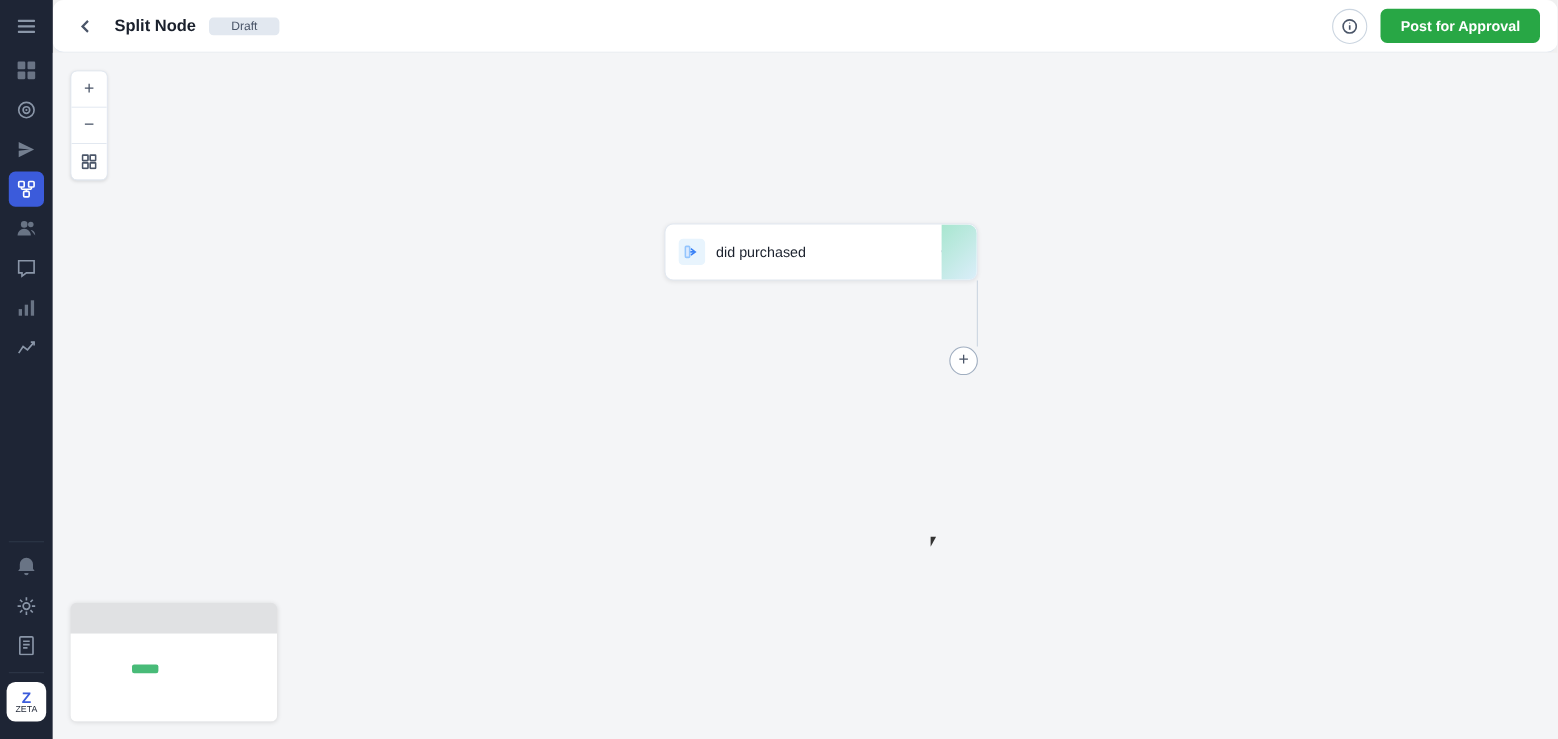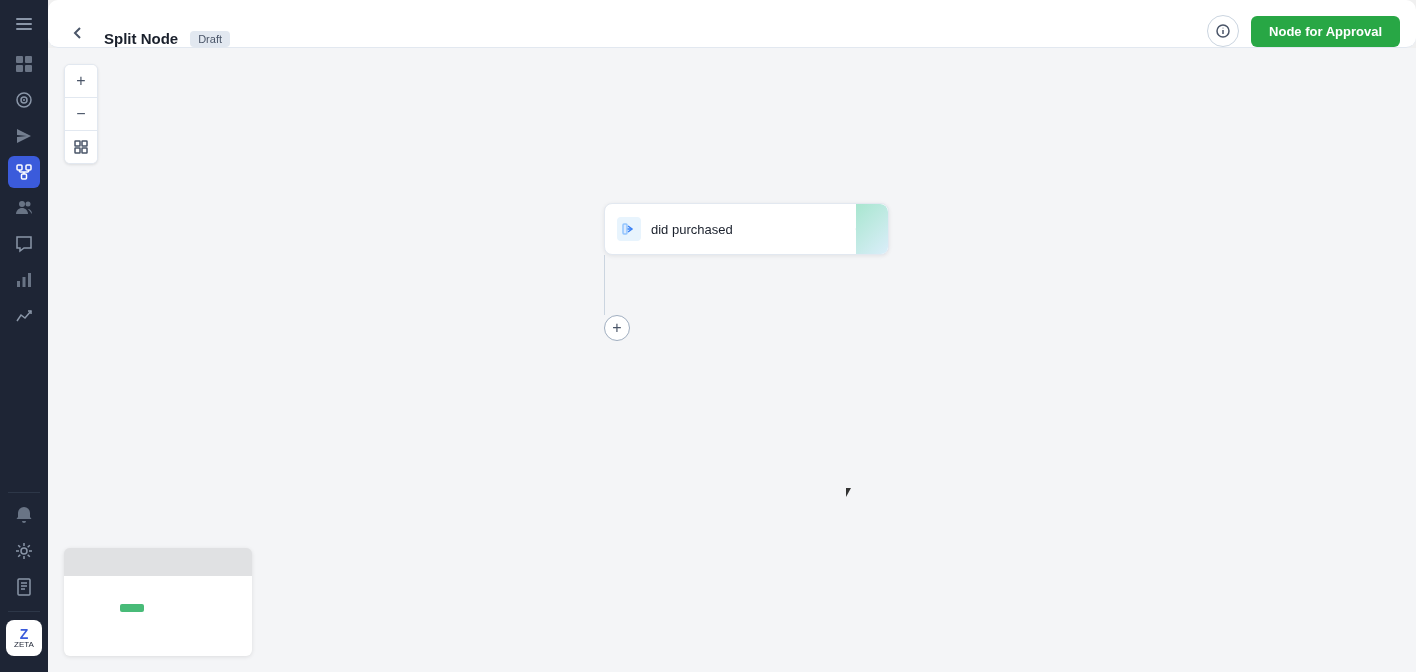--- a/index.html
+++ b/index.html
@@ -111,21 +111,21 @@
       flex-direction: column;
       height: 672px;
     }
 
     
     .header {
       height: 48px;
       background: #fff;
       border-bottom: 1px solid #e2e8f0;
       display: flex;
-      align-items: flex-end;
+      align-items: center;
       padding: 0 16px;
       gap: 12px;
       flex-shrink: 0;
       border-radius: 10px;
     }
 
     .header-back {
       width: 28px;
       height: 28px;
       display: flex;
@@ -140,21 +140,21 @@
       font-size: 15px;
       font-weight: 600;
       color: #1a202c;
     }
 
     .draft-badge {
       background: #e2e8f0;
       color: #4a5568;
       font-size: 11px;
       font-weight: 500;
-      padding: 2px 8px;
+      padding: 2px 20px;
       border-radius: 4px;
     }
 
     .header-spacer { flex: 1; }
 
     .info-icon-btn {
       width: 32px;
       height: 32px;
       display: flex;
       align-items: center;
@@ -229,21 +229,21 @@
       font-size: 10px;
     }
 
     
     .node-wrapper {
       position: absolute;
       top: 155px;
       left: 556px;
       display: flex;
       flex-direction: column;
-      align-items: flex-start;
+      align-items: flex-end;
     }
 
     .node-card {
       background: #fff;
       border: 1px solid #e2e8f0;
       border-radius: 8px;
       width: 285px;
       height: 52px;
       display: flex;
       align-items: center;
@@ -493,21 +493,21 @@
     <span class="header-title">Split Node</span>
     <span class="draft-badge">Draft</span>
     <div class="header-spacer"></div>
     <div class="info-icon-btn">
       <svg width="14" height="14" viewBox="0 0 14 14" fill="none" stroke="#4a5568" stroke-width="1.5">
         <circle cx="7" cy="7" r="6"></circle>
         <line x1="7" y1="6" x2="7" y2="10"></line>
         <circle cx="7" cy="4" r="0.5" fill="#4a5568" stroke="none"></circle>
       </svg>
     </div>
-    <button class="post-approval-btn">Node for Approval</button>
+    <button class="post-approval-btn">Post for Approval</button>
   </div>
 
   <div class="canvas">
 
     <div class="zoom-controls">
       <button class="zoom-btn">+</button>
       <div class="zoom-divider"></div>
       <button class="zoom-btn">−</button>
       <div class="zoom-divider"></div>
       <button class="zoom-fit">

